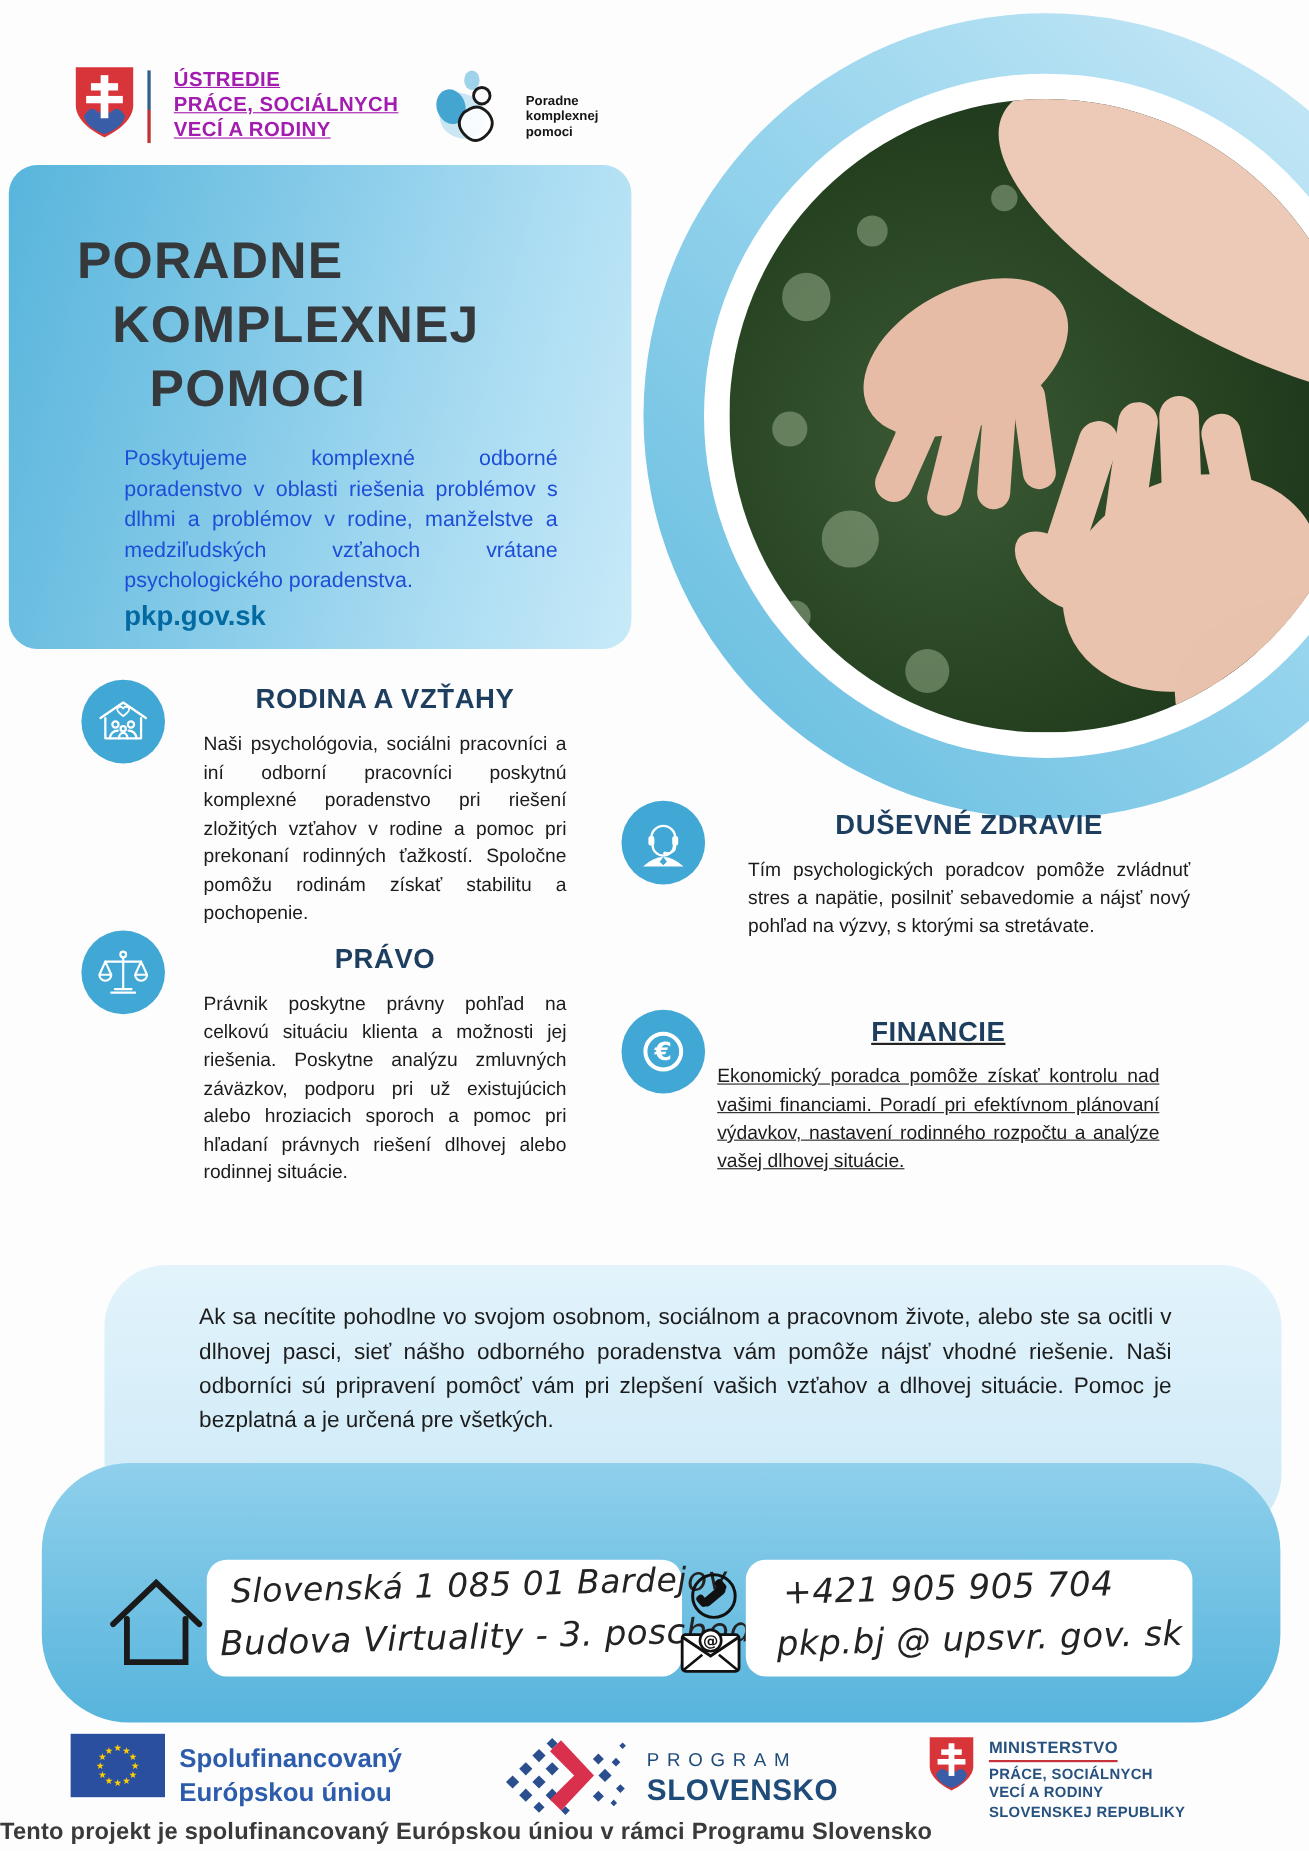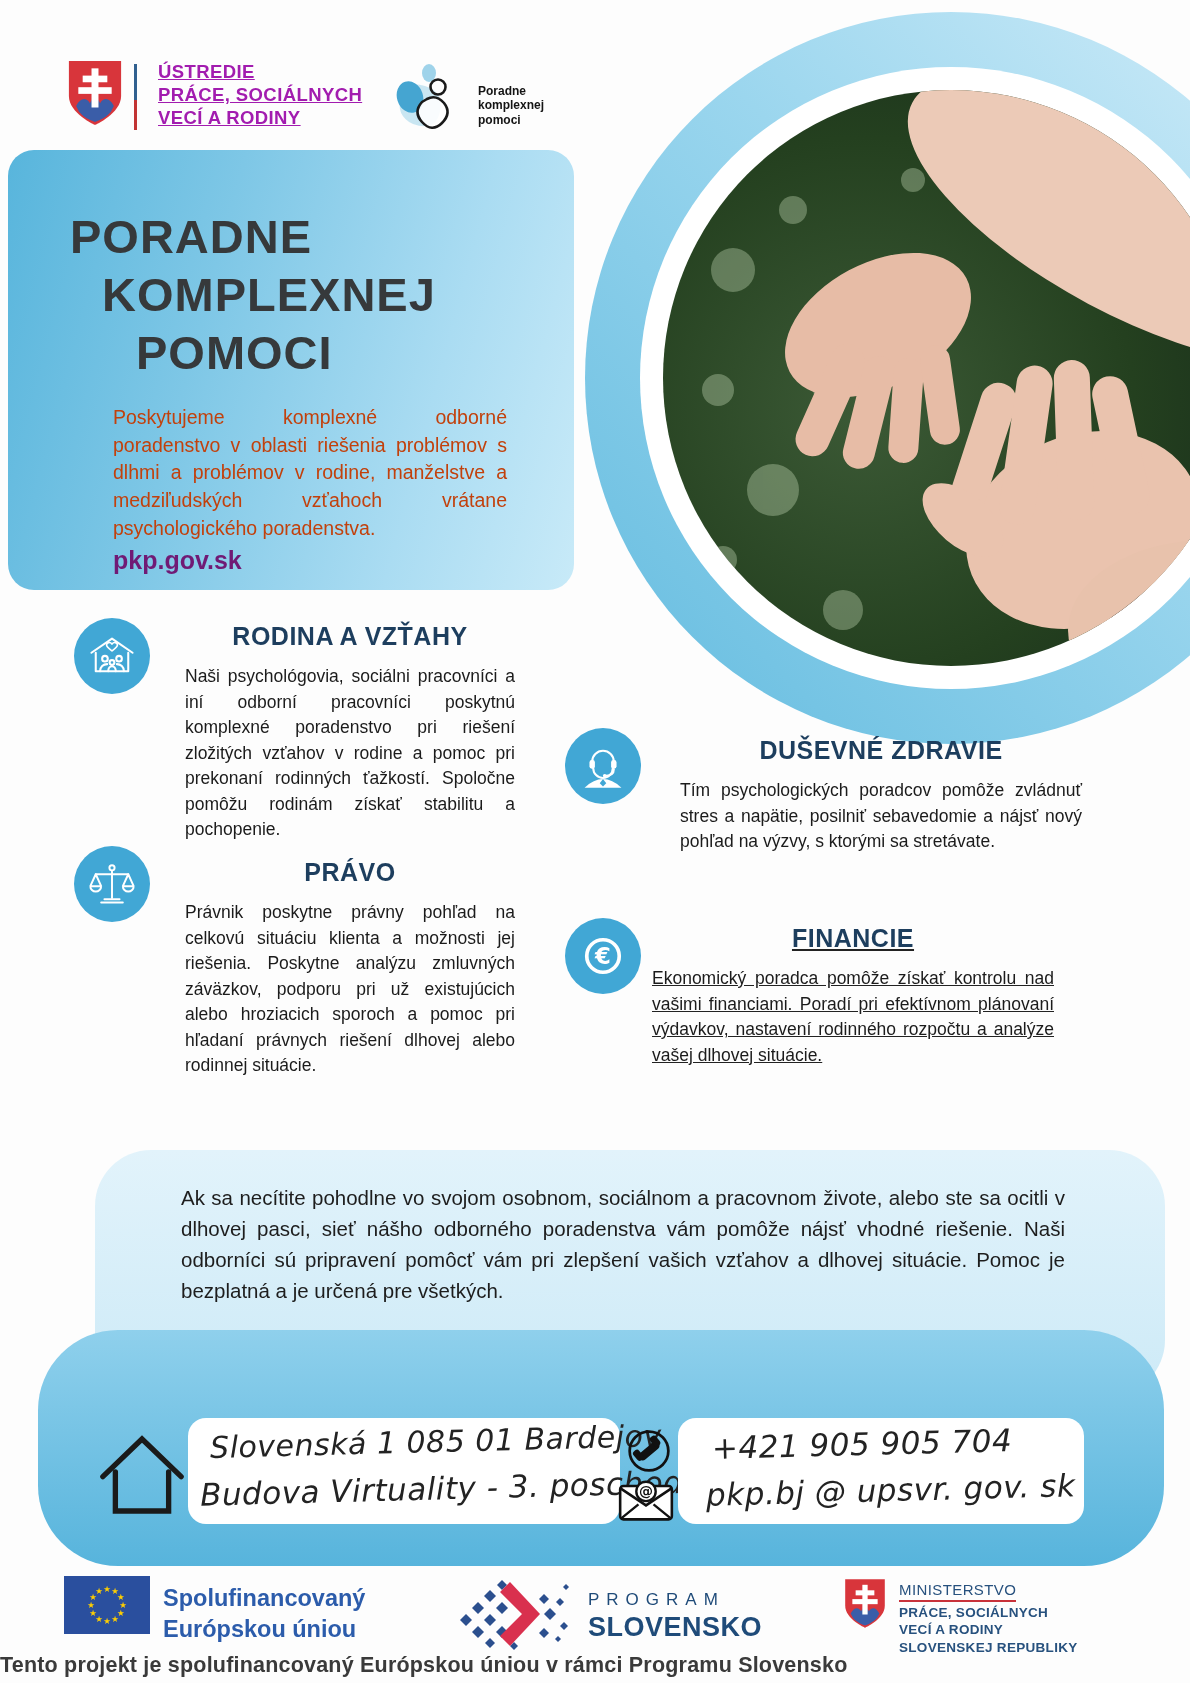--- a/index.html
+++ b/index.html
@@ -17,22 +17,22 @@
   .pkp-label{position:absolute;left:478px;top:84px;font-size:12px;font-weight:bold;
     color:#141414;line-height:1.2;}
   
   .hero-box{position:absolute;left:8px;top:150px;width:566px;height:440px;border-radius:26px;
     background:linear-gradient(105deg,#58b5dc 0%,#7ec7e6 35%,#aadcf2 72%,#c8eaf8 100%);}
   .hero-title{position:absolute;left:70px;top:208px;font-size:47px;font-weight:800;
     color:#36393b;line-height:1.23;letter-spacing:1px;}
   .hero-title .t2{margin-left:32px;}
   .hero-title .t3{margin-left:66px;}
   .hero-desc{position:absolute;left:113px;top:404px;width:394px;font-size:19.5px;
-    line-height:1.42;color:#c2410c;text-align:justify;font-weight:500;}
-  .hero-url{position:absolute;left:113px;top:546px;font-size:25px;font-weight:800;color:#701a75;}
+    line-height:1.42;color:#1d4ed8;text-align:justify;font-weight:500;}
+  .hero-url{position:absolute;left:113px;top:546px;font-size:25px;font-weight:800;color:#0369a1;}
   
   .ring-blue{position:absolute;left:585px;top:12px;width:732px;height:732px;border-radius:50%;
     background:linear-gradient(225deg,#d2edf9 0%,#9bd6ee 45%,#62bbdf 100%);}
   .ring-white{position:absolute;left:640px;top:67px;width:622px;height:622px;border-radius:50%;background:#fff;}
   .photo{position:absolute;left:663px;top:90px;width:576px;height:576px;border-radius:50%;overflow:hidden;}
   
   .svc-icon{position:absolute;width:76px;height:76px;border-radius:50%;background:#41a7d5;
     display:flex;align-items:center;justify-content:center;}
   #s1-icon{left:74px;top:618px;} #s2-icon{left:74px;top:846px;}
   #s3-icon{left:565px;top:728px;} #s4-icon{left:565px;top:918px;}
@@ -63,21 +63,21 @@
   
   .eu-flag{position:absolute;left:64px;top:1576px;width:86px;height:58px;}
   .eu-label{position:absolute;left:163px;top:1583px;font-size:23.5px;font-weight:bold;
     color:#2c5cab;line-height:1.3;}
   .ps-logo{position:absolute;left:452px;top:1572px;width:122px;height:84px;}
   .ps-text{position:absolute;left:588px;top:1590px;color:#1f4b79;}
   .ps-text .ps-program{font-size:17px;letter-spacing:7px;font-weight:400;display:block;}
   .ps-text .ps-slovensko{font-size:27px;font-weight:800;display:block;margin-top:2px;letter-spacing:.5px;}
   .min-coa{position:absolute;left:843px;top:1577px;width:44px;height:53px;}
   .min-text{position:absolute;left:899px;top:1580px;color:#27517e;line-height:1.28;}
-  .min-text .m0{font-size:15px;font-weight:normal;border-bottom:2px solid #c8323a;
+  .min-text .m0{font-size:15px;font-weight:bold;border-bottom:2px solid #c8323a;
     display:inline-block;padding-bottom:1px;margin-bottom:2px;letter-spacing:.4px;}
   .min-text .ml{font-size:13.5px;font-weight:bold;letter-spacing:.3px;}
   .funding-note{position:absolute;left:0;top:1653px;width:1190px;text-align:left;
     font-size:21.5px;font-weight:bold;color:#3a3a3a;letter-spacing:.2px;}
 </style>
 </head>
 <body>
 
 <div class="page">
 

